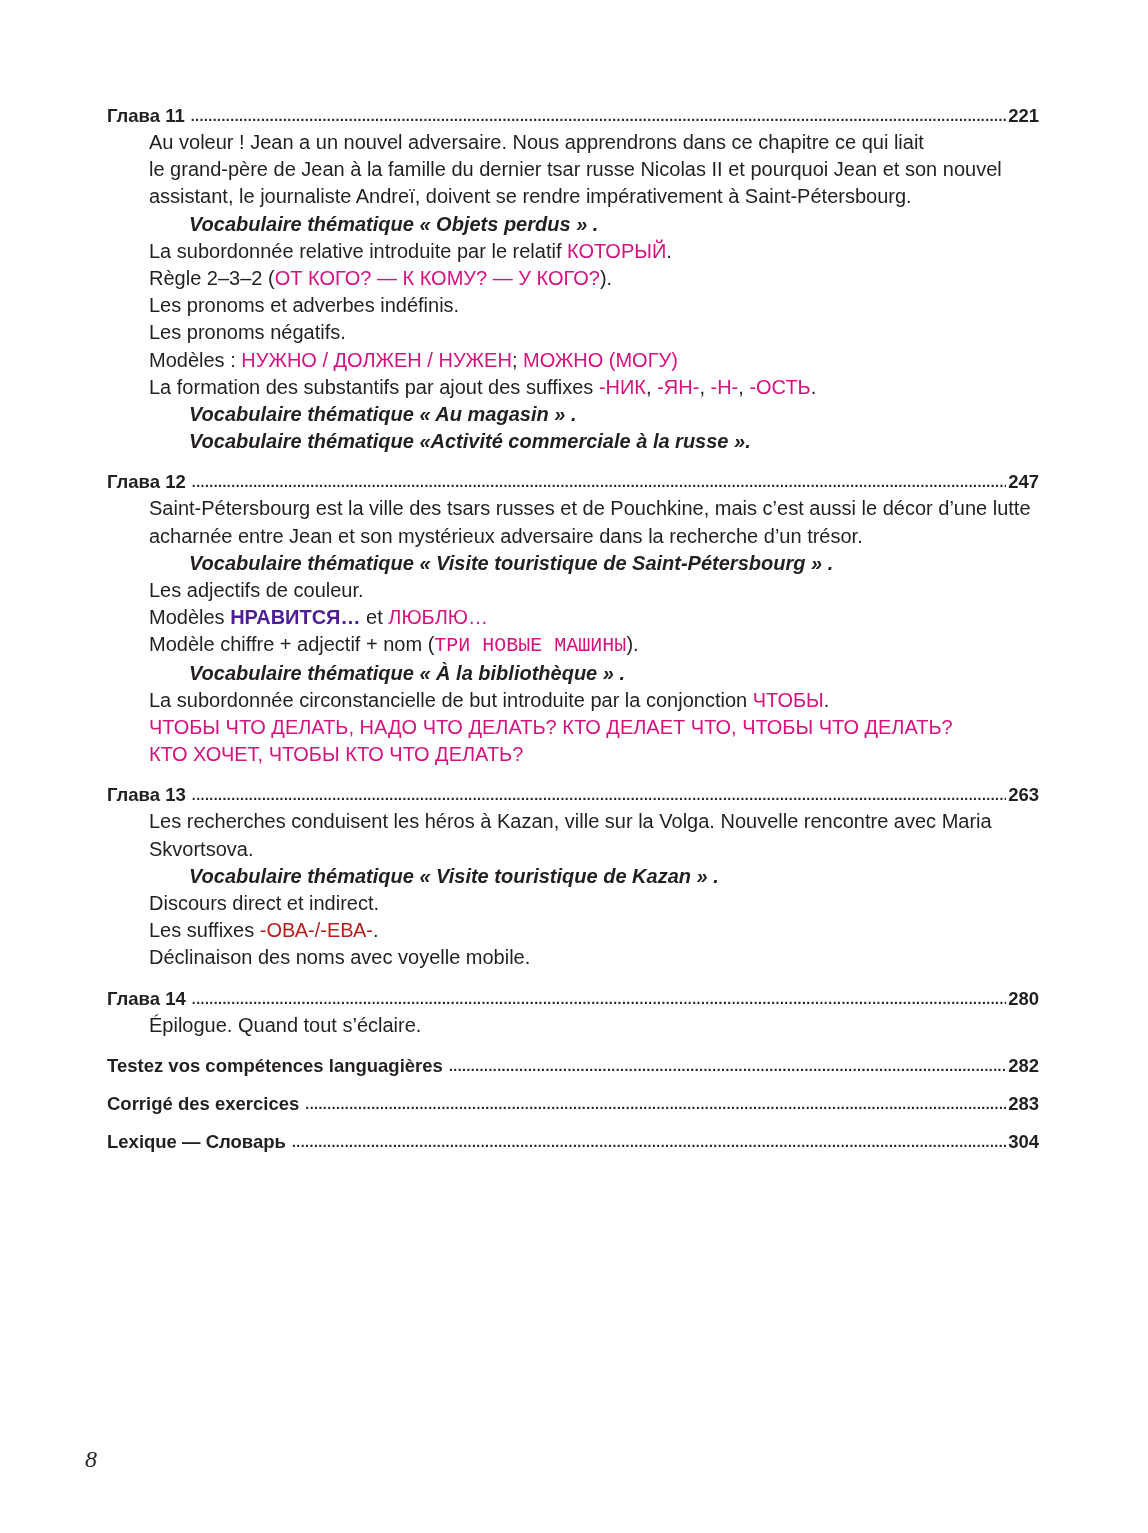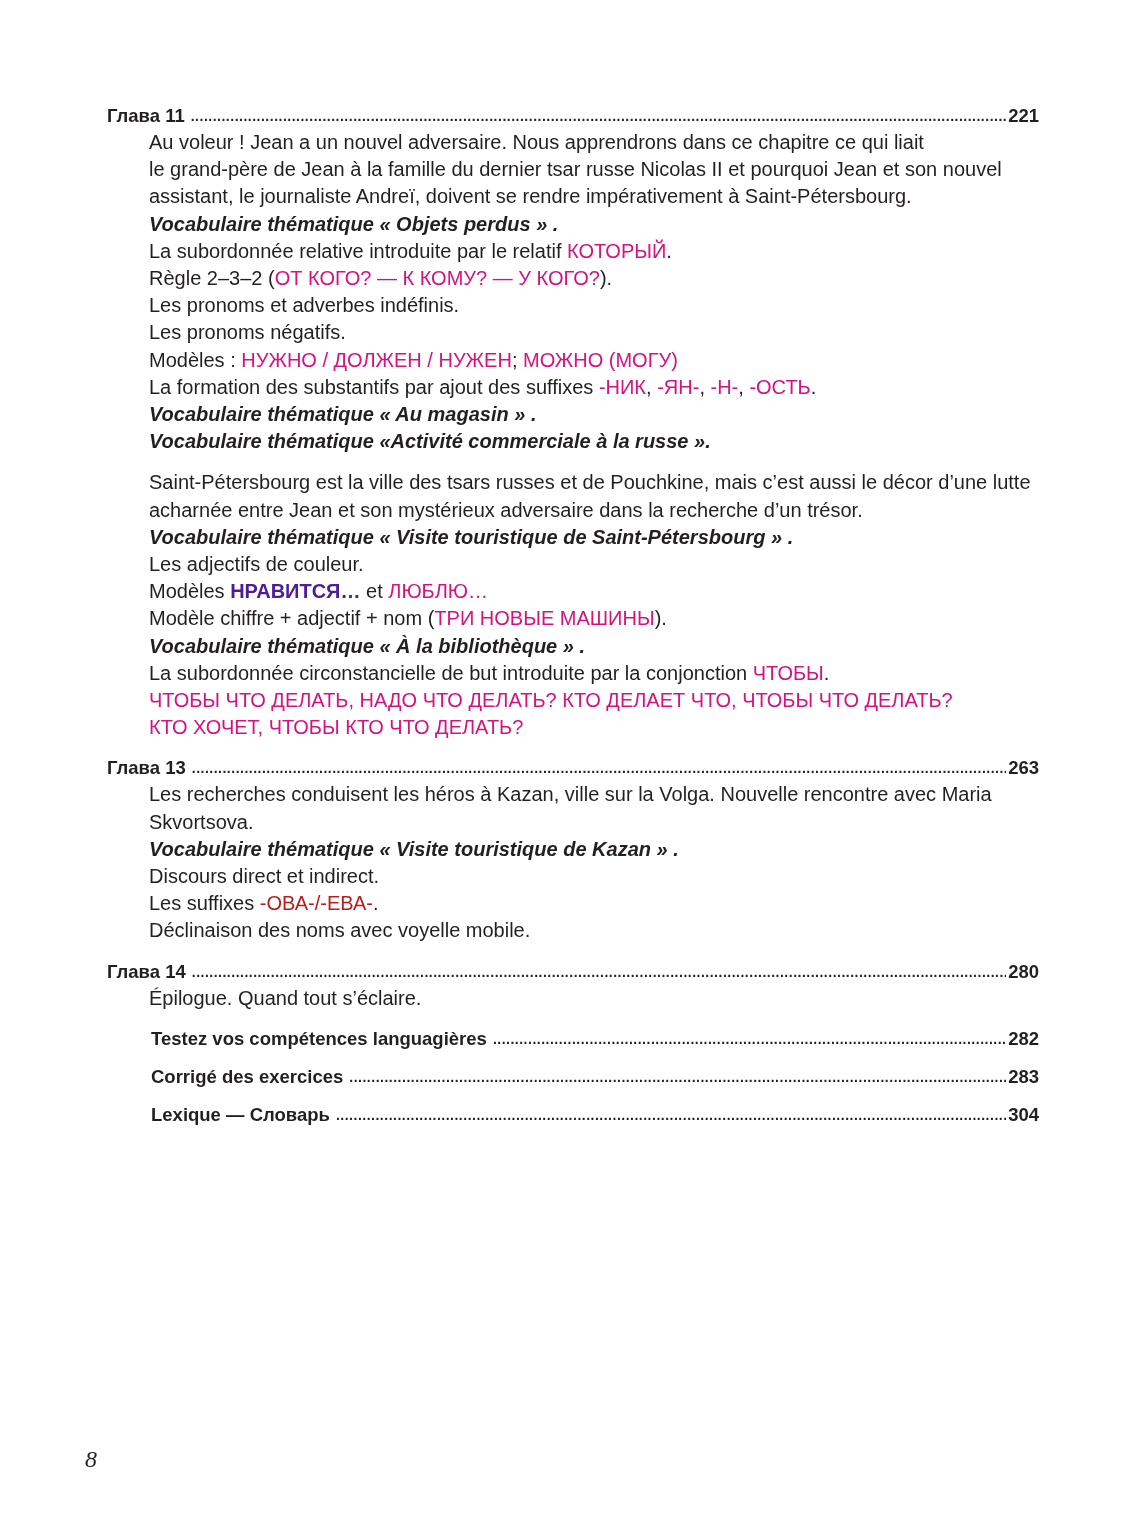--- a/index.html
+++ b/index.html
@@ -1,30 +1,30 @@
 <!DOCTYPE html>
 <html><head>
 <meta charset="utf-8">
 <style>
   html, body { margin: 0; padding: 0; background: #ffffff; }
   body { width: 1148px; height: 1533px; position: relative; overflow: hidden;
          font-family: "Liberation Sans", sans-serif; color: #231f20; }
   .page { position: absolute; left: 107px; top: 103px; width: 932px; }
   .entry { margin-bottom: 14px; }
-  .entry.compact { margin-bottom: 12px; margin-left: 44px; }
+  .entry.compact { margin-bottom: 12px; }
   .head { display: flex; align-items: flex-start; font-weight: bold; font-size: 18.5px;
           line-height: 26px; height: 26px; }
   .head .title { white-space: nowrap; padding-right: 6px; }
   .head .dots { flex: 1; overflow: hidden; white-space: nowrap; letter-spacing: 0.5px;
                 font-size: 14px; line-height: 26px; color: #231f20; }
   .head .dots::after { content: "................................................................................................................................................................................................................................................................................................................................"; }
   .head .pg { white-space: nowrap; padding-left: 2px; }
   .lines { padding-left: 42px; }
   .line { font-size: 20px; line-height: 27.2px; white-space: nowrap; }
-  .line.italic { font-style: italic; font-weight: bold; }
+  .line.italic { font-style: italic; font-weight: bold; margin-left: 40px; }
   .ru { color: #d6127f; text-align: right; }
   .pagenum { position: absolute; left: 85px; top: 1446px; font-size: 24px; font-style: italic;
              font-family: "Liberation Serif", serif; color: #231f20; }
 </style>
 </head>
 <body>
 
 <div class="page" id="toc">
     <div class="entry">
       <div class="head">
@@ -41,27 +41,32 @@
         <div class="line"><span>Règle 2–3–2 (</span><span class="ru" style="color: rgb(214, 18, 127);">ОТ КОГО? — К КОМУ? — У КОГО?</span><span>).</span></div>
         <div class="line"><span>Les pronoms et adverbes indéfinis.</span></div>
         <div class="line"><span>Les pronoms négatifs.</span></div>
         <div class="line"><span>Modèles : </span><span class="ru" style="color: rgb(214, 18, 127);">НУЖНО / ДОЛЖЕН / НУЖЕН</span><span>; </span><span class="ru" style="color: rgb(214, 18, 127);">МОЖНО (МОГУ)</span></div>
         <div class="line"><span>La formation des substantifs par ajout des suffixes </span><span class="ru" style="color: rgb(214, 18, 127);">-НИК</span><span>, </span><span class="ru" style="color: rgb(214, 18, 127);">-ЯН-</span><span>, </span><span class="ru" style="color: rgb(214, 18, 127);">-Н-</span><span>, </span><span class="ru" style="color: rgb(214, 18, 127);">-ОСТЬ</span><span>.</span></div>
         <div class="line italic"><span>Vocabulaire thématique « Au magasin » .</span></div>
         <div class="line italic"><span>Vocabulaire thématique «Activité commerciale à la russe ».</span></div>
       </div>
     </div>
     <div class="entry">
+      <div class="head">
+        <span class="title">Глава 12</span>
+        <span class="dots"></span>
+        <span class="pg">247</span>
+      </div>
       <div class="lines">
         <div class="line"><span>Saint-Pétersbourg est la ville des tsars russes et de Pouchkine, mais c’est aussi le décor d’une lutte</span></div>
         <div class="line"><span>acharnée entre Jean et son mystérieux adversaire dans la recherche d’un trésor.</span></div>
         <div class="line italic"><span>Vocabulaire thématique « Visite touristique de Saint-Pétersbourg » .</span></div>
         <div class="line"><span>Les adjectifs de couleur.</span></div>
         <div class="line"><span>Modèles </span><span class="ru" style="color: #4c1d95; font-weight: bold;">НРАВИТСЯ…</span><span> et </span><span class="ru" style="color: rgb(214, 18, 127);">ЛЮБЛЮ…</span></div>
-        <div class="line"><span>Modèle chiffre + adjectif + nom (</span><span class="ru" style="color: rgb(214, 18, 127);">ТРИ НОВЫЕ МАШИНЫ</span><span>).</span></div>
+        <div class="line"><span>Modèle chiffre + adjectif + nom (</span><span class="ru" style="color: rgb(214, 18, 127); font-family: Liberation Mono, monospace;">ТРИ НОВЫЕ МАШИНЫ</span><span>).</span></div>
         <div class="line italic"><span>Vocabulaire thématique « À la bibliothèque » .</span></div>
         <div class="line"><span>La subordonnée circonstancielle de but introduite par la conjonction </span><span class="ru" style="color: rgb(214, 18, 127);">ЧТОБЫ</span><span>.</span></div>
         <div class="line"><span class="ru" style="color: rgb(214, 18, 127);">ЧТОБЫ ЧТО ДЕЛАТЬ, НАДО ЧТО ДЕЛАТЬ? КТО ДЕЛАЕТ ЧТО, ЧТОБЫ ЧТО ДЕЛАТЬ?</span></div>
         <div class="line"><span class="ru" style="color: rgb(214, 18, 127);">КТО ХОЧЕТ, ЧТОБЫ КТО ЧТО ДЕЛАТЬ?</span></div>
       </div>
     </div>
     <div class="entry">
       <div class="head">
         <span class="title">Глава 13</span>
         <span class="dots"></span>

